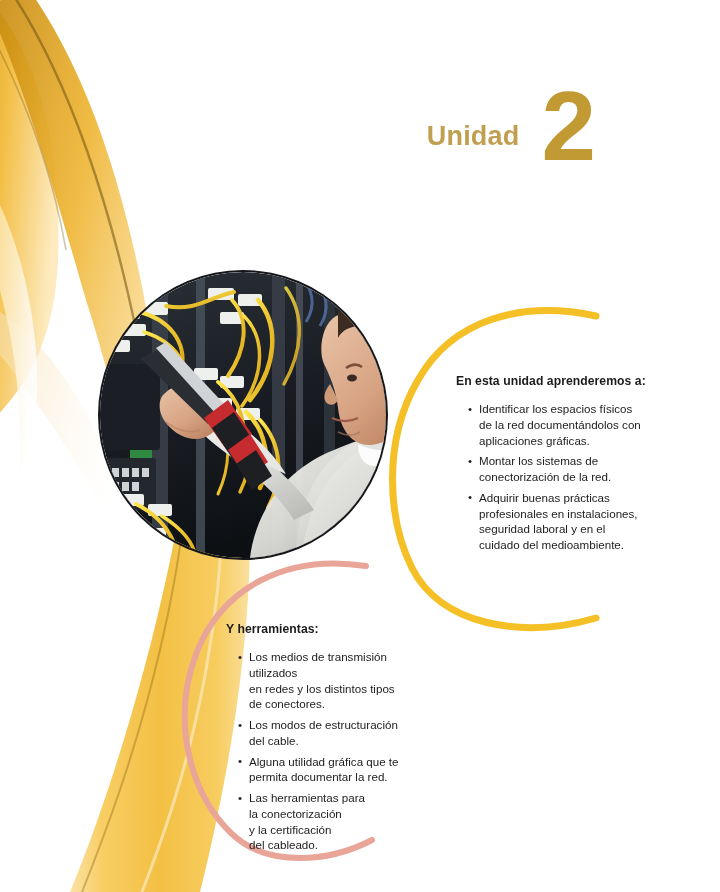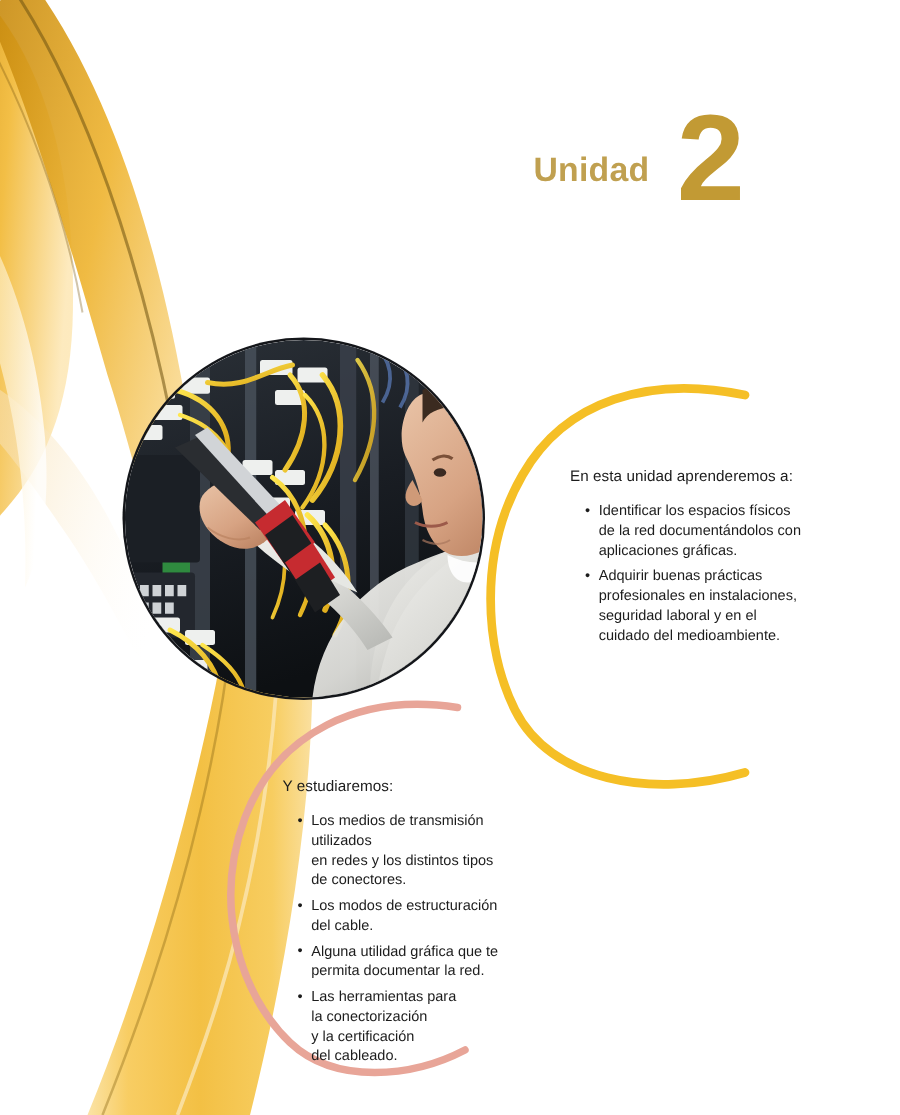--- a/index.html
+++ b/index.html
@@ -86,21 +86,21 @@
     white-space: pre-line;
   }
 
   
   .panel {
     position: absolute;
     color: #1c1c1c;
   }
   .panel-heading {
     font-size: 12.2px;
-    font-weight: normal;
+    font-weight: bold;
     margin: 0 0 13px 0;
     letter-spacing: 0.05px;
   }
   .panel-list {
     list-style: none;
     margin: 12px;
     padding: 0;
     font-size: 11.6px;
     line-height: 1.36;
   }
@@ -332,29 +332,31 @@
       <span class="unit-number" style="color:#c29a34">2</span>
     </div>
   </div>
 
   <div class="panel" id="panel-learn">
     <p class="panel-heading">En esta unidad aprenderemos a:</p>
     <ul class="panel-list">
       <li>Identificar los espacios físicos
 de la red documentándolos con
 aplicaciones gráficas.</li>
+      <li>Montar los sistemas de
+conectorización de la red.</li>
       <li>Adquirir buenas prácticas
 profesionales en instalaciones,
 seguridad laboral y en el
 cuidado del medioambiente.</li>
     </ul>
   </div>
 
   <div class="panel" id="panel-study">
-    <p class="panel-heading">Y estudiaremos:</p>
+    <p class="panel-heading">Y herramientas:</p>
     <ul class="panel-list">
       <li>Los medios de transmisión utilizados
 en redes y los distintos tipos
 de conectores.</li>
       <li>Los modos de estructuración
 del cable.</li>
       <li>Alguna utilidad gráfica que te
 permita documentar la red.</li>
       <li>Las herramientas para
 la conectorización

